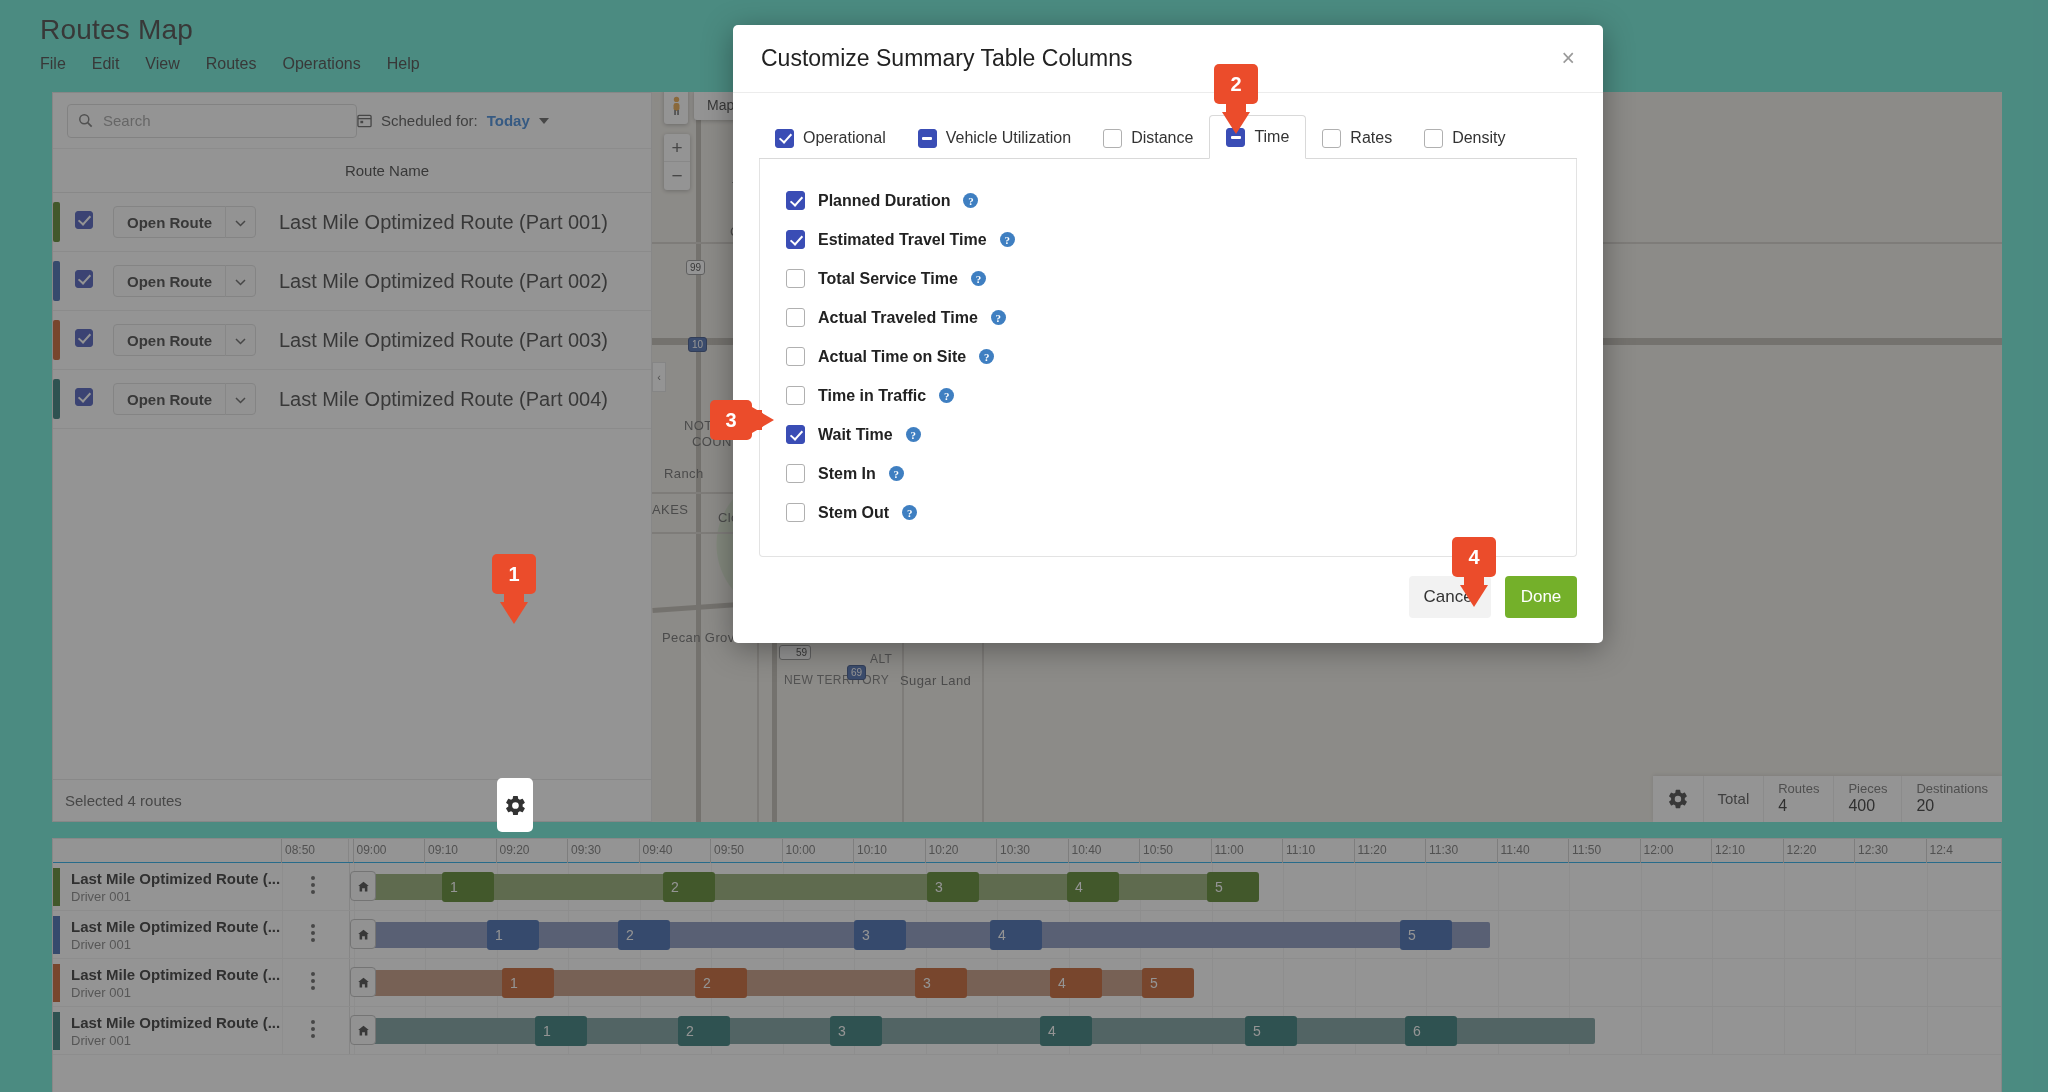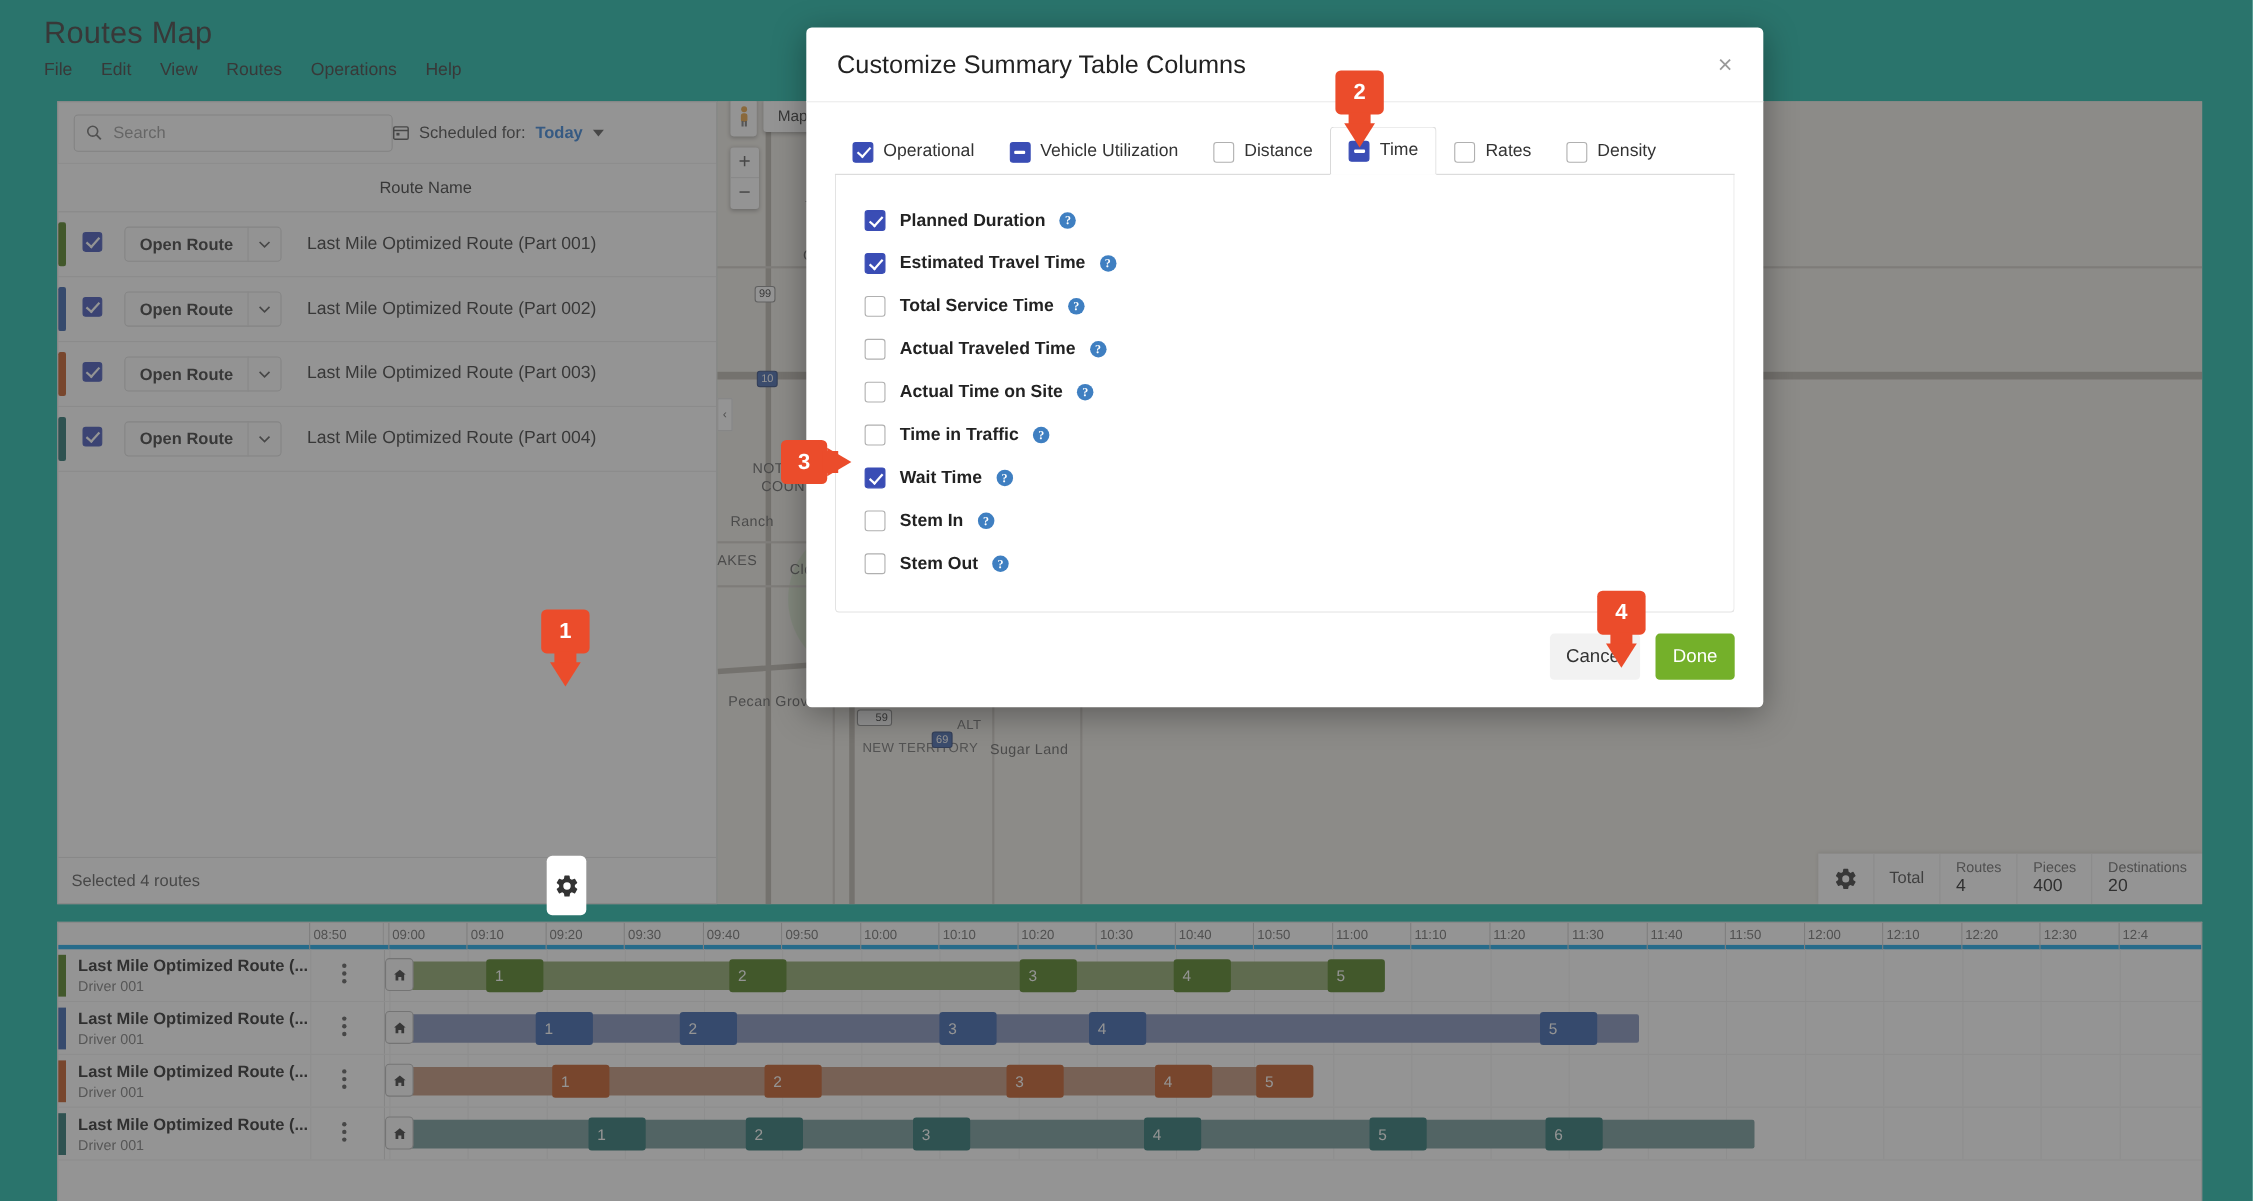--- a/index.html
+++ b/index.html
@@ -1,21 +1,21 @@
 <!DOCTYPE html>
 <html><head>
 <meta charset="utf-8">
 <style>
   * { box-sizing: border-box; margin: 0; padding: 0; }
   html, body {
     width: 2048px; height: 1092px;
     font-family: "Liberation Sans", sans-serif;
     background: #ffffff; overflow: hidden;
   }
-  #root { position: relative; width: 2048px; height: 1092px; background:#14b8a6; }
+  #root { position: relative; width: 2048px; height: 1092px; background:#5eead4; }
 
   
   .app { position:absolute; inset:0; }
 
   .page-title { position:absolute; left:40px; top:14px; font-size:28px; color:#333; font-weight:400; letter-spacing:.2px;}
   .menubar { position:absolute; left:40px; top:55px; display:flex; gap:26px; font-size:16px; color:#333; }
   .menubar span { cursor:default; }
 
   .left-panel { position:absolute; left:52px; top:92px; width:600px; height:730px; background:#fff; border:1px solid #e2e2e2; }
   .lp-toolbar { height:56px; display:flex; align-items:center; padding:0 0 0 14px; border-bottom:1px solid #eee;}
@@ -31,21 +31,21 @@
   .route-row { height:59px; border-bottom:1px solid #ececec; display:flex; align-items:center; position:relative; }
   .color-bar { position:absolute; left:0; top:9px; width:7px; height:40px; border-radius:2px; }
   .rr-check { margin-left:22px; }
   .chk { width:18px;height:18px;border:1px solid #b5b5b5;border-radius:3px;background:#fff; display:inline-block; position:relative;}
   .chk.on { background:#3a4db5; border-color:#3a4db5; }
   .chk.on::after { content:""; position:absolute; left:5px; top:1px; width:5px; height:10px; border:solid #fff; border-width:0 2px 2px 0; transform:rotate(42deg); }
   .open-route { margin-left:20px; height:32px; border:1px solid #dcdcdc; border-radius:4px; display:flex; align-items:center; background:#fdfdfd; }
   .open-route .lbl { padding:0 13px; font-size:15px; color:#333; font-weight:600; }
   .open-route .divider { width:1px; height:32px; background:#e3e3e3; }
   .open-route .dd { padding:0 9px; }
-  .route-name { margin-left:23px; font-size:16px; color:#333; }
+  .route-name { margin-left:23px; font-size:20px; color:#333; }
 
   .lp-footer { position:absolute; left:0; bottom:0; width:100%; height:42px; border-top:1px solid #e5e5e5; display:flex; align-items:center; padding-left:12px; font-size:15px; color:#555;}
 
   
   .map { position:absolute; left:652px; top:92px; width:1350px; height:730px; background:#eae7e0; overflow:hidden; }
   .map-bg { position:absolute; inset:0; background:
       radial-gradient(circle at 18% 22%, #cfe0c4 0 130px, transparent 131px),
       radial-gradient(circle at 30% 46%, #cfe0c4 0 90px, transparent 91px),
       radial-gradient(circle at 10% 62%, #d7e5cd 0 70px, transparent 71px),
       radial-gradient(circle at 47% 30%, #dfe8d6 0 110px, transparent 111px),
@@ -66,21 +66,21 @@
   .stats-bar { position:absolute; right:0; bottom:0; height:46px; background:#fff; display:flex; align-items:stretch; box-shadow:0 -1px 4px rgba(0,0,0,.12); }
   .stat-gear { width:50px; display:flex; align-items:center; justify-content:center; }
   .stat { min-width:58px; padding:0 14px; display:flex; flex-direction:column; justify-content:center; border-left:1px solid #ececec; }
   .stat .k { font-size:13px; color:#666; line-height:1.1;}
   .stat .v { font-size:16px; color:#222; line-height:1.25;}
   .stat.total { justify-content:center; }
   .stat.total .k { font-size:15px; color:#444; }
 
   
   .gantt { position:absolute; left:52px; top:838px; width:1950px; height:254px; background:#fff; border:1px solid #e4e4e4; border-bottom:none;}
-  .g-head { height:24px; position:relative; border-bottom:4px solid #0ea5e9; }
+  .g-head { height:24px; position:relative; border-bottom:1px solid #0ea5e9; }
   .g-names-col { position:absolute; left:0; top:0; width:296px; height:100%; border-right:1px solid #e0e0e0;}
   .tick { position:absolute; top:0; height:24px; border-left:1px solid #cfcfcf; font-size:12px; color:#6a6a6a; padding-left:3px; line-height:22px; white-space:nowrap;}
   .g-row { height:48px; position:relative; border-bottom:1px solid #f0f0f0; display:flex; align-items:center; }
   .g-colorbar { position:absolute; left:0; top:5px; width:7px; height:38px; }
   .g-name { position:absolute; left:18px; top:7px; width:230px; }
   .g-name .t { font-size:15px; font-weight:700; color:#222; white-space:nowrap; overflow:hidden;}
   .g-name .d { font-size:13px; color:#777; margin-top:2px;}
   .g-kebab { position:absolute; left:258px; top:13px; display:flex; flex-direction:column; gap:3px; }
   .g-kebab i { width:4px;height:4px;border-radius:50%;background:#555;display:block;}
   .g-track { position:absolute; left:296px; top:0; right:0; height:100%; border-left:1px solid #e0e0e0;}

